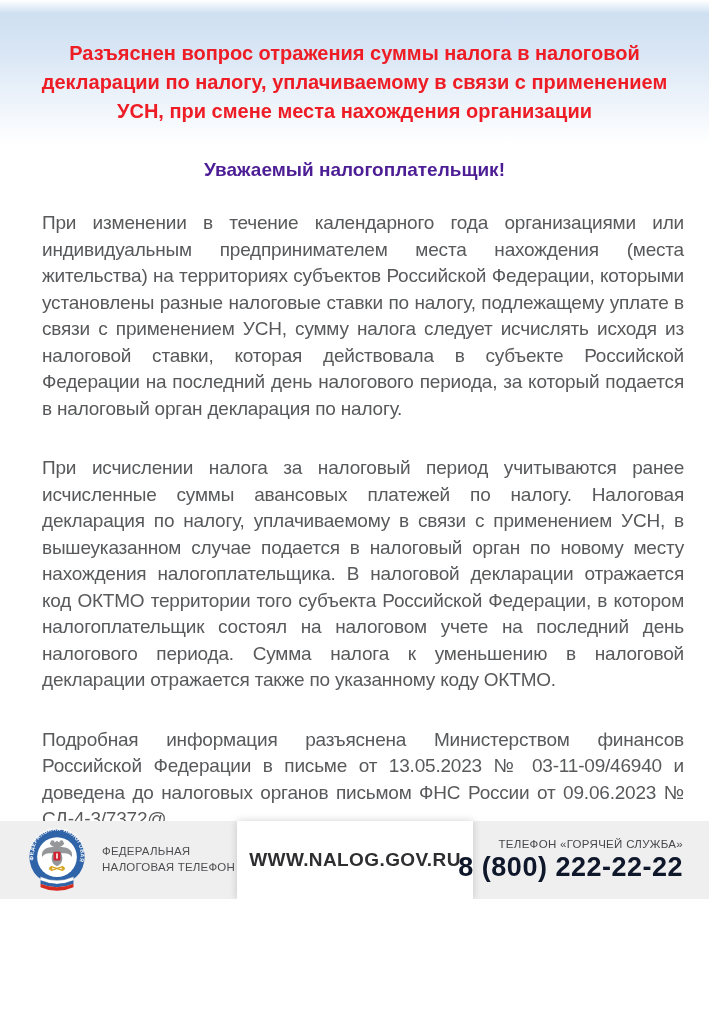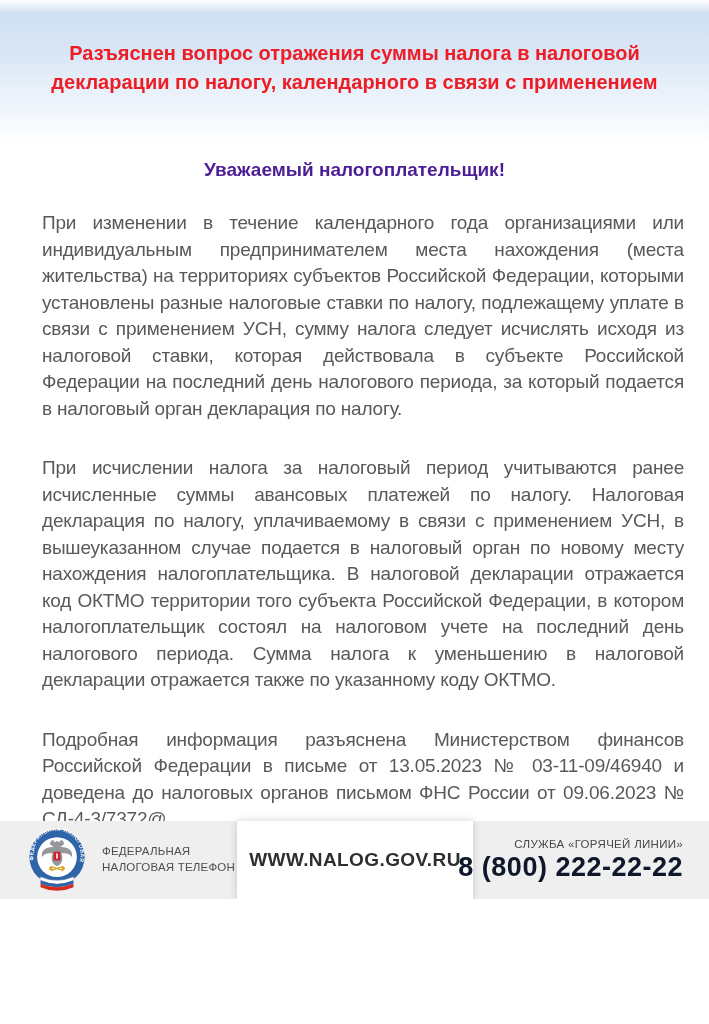--- a/index.html
+++ b/index.html
@@ -103,21 +103,22 @@
   }
 </style>
 </head>
 <body>
 
 <div class="page">
 
   <header class="hero">
     <h1 class="title">
       <span class="t-line">Разъяснен вопрос отражения суммы налога в налоговой</span>
-      <span class="t-line">декларации по налогу, календарного в связи с применением</span>
+      <span class="t-line">декларации по налогу, уплачиваемому в связи с применением</span>
+      <span class="t-line">УСН, при смене места нахождения организации</span>
     </h1>
   </header>
 
   <div class="greeting">Уважаемый налогоплательщик!</div>
 
   <main class="body-text">
     <p>При изменении в течение календарного года организациями или индивидуальным предпринимателем места нахождения (места жительства) на территориях субъектов Российской Федерации, которыми установлены разные налоговые ставки по налогу, подлежащему уплате в связи с применением УСН, сумму налога следует исчислять исходя из налоговой ставки, которая действовала в субъекте Российской Федерации на последний день налогового периода, за который подается в налоговый орган декларация по налогу.</p>
     <p>При исчислении налога за налоговый период учитываются ранее исчисленные суммы авансовых платежей по налогу. Налоговая декларация по налогу, уплачиваемому в связи с применением УСН, в вышеуказанном случае подается в налоговый орган по новому месту нахождения налогоплательщика. В налоговой декларации отражается код ОКТМО территории того субъекта Российской Федерации, в котором налогоплательщик состоял на налоговом учете на последний день налогового периода. Сумма налога к уменьшению в налоговой декларации отражается также по указанному коду ОКТМО.</p>
     <p>Подробная информация разъяснена Министерством финансов Российской Федерации в письме от 13.05.2023 № 03-11-09/46940 и доведена до налоговых органов письмом ФНС России от 09.06.2023 № СД-4-3/7372@.</p>
   </main>
@@ -166,18 +167,18 @@
         <span>ФЕДЕРАЛЬНАЯ</span>
         <span>НАЛОГОВАЯ ТЕЛЕФОН</span>
       </div>
     </div>
 
     <div class="f-center">
       <span class="website">WWW.NALOG.GOV.RU</span>
     </div>
 
     <div class="f-right">
-      <div class="hotline-label">СЛУЖБА «ГОРЯЧЕЙ ЛИНИИ»</div>
+      <div class="hotline-label">ТЕЛЕФОН «ГОРЯЧЕЙ СЛУЖБА»</div>
       <div class="hotline-number">8 (800) 222-22-22</div>
     </div>
 
   </footer>
 </div>
 
 </body></html>

